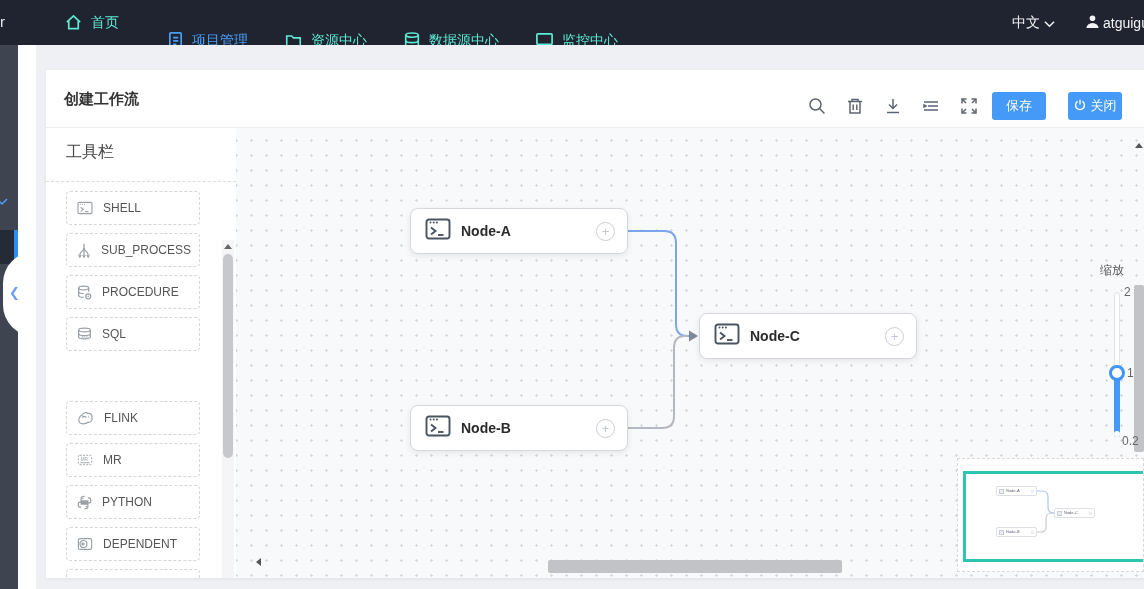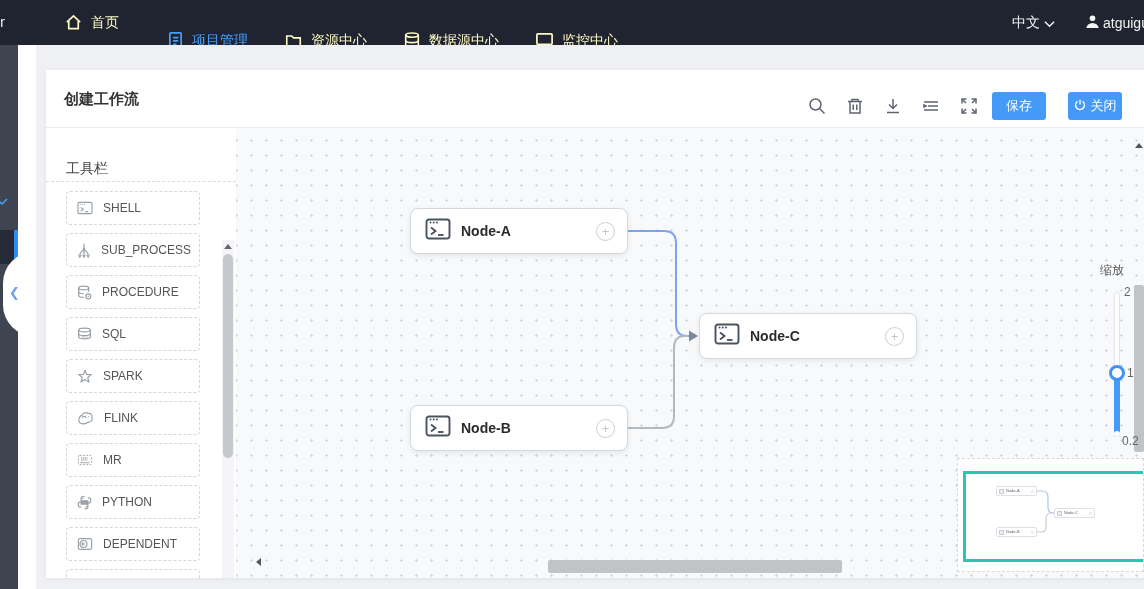--- a/index.html
+++ b/index.html
@@ -4,21 +4,21 @@
 <style>
   * { margin:0; padding:0; box-sizing:border-box; }
   html,body { width:1144px; height:589px; overflow:hidden;
     font-family:"Liberation Sans","DejaVu Sans",sans-serif; background:#eef0f4; }
 
   
   #navbar { position:absolute; left:0; top:0; width:1144px; height:45px;
     background:#1f2430; color:#fff; overflow:hidden; }
   .logo-frag { position:absolute; left:0px; top:13px; font-size:15px; color:#e8eaed; }
   .nav-items { position:absolute; left:64px; top:0; height:45px; display:flex; align-items:center; }
-  .nav-item { display:flex; align-items:center; gap:8px; font-size:14px; color:#fef9c3;
+  .nav-item { display:flex; align-items:center; gap:8px; font-size:14px; color:#5eead4;
     cursor:pointer; white-space:nowrap; }
   .nav-item + .nav-item { margin-left:36px;margin-top:36px; }
   .nav-item:first-child { margin-right:12px; }
   .nav-item.active { color:#4a9ff9; }
   .nav-item svg { display:block; }
   .nav-right { position:absolute; left:1012px; top:0; height:45px; display:flex;
     align-items:center; gap:30px; font-size:14px; color:#f2f3f5; white-space:nowrap; }
   .lang { display:flex; align-items:center; gap:4px; cursor:pointer; }
   .user { display:flex; align-items:center; gap:3px; cursor:pointer; }
 
@@ -41,21 +41,21 @@
     border-bottom:1px solid #ececf0; }
   #wf-title { position:absolute; left:18px; top:20px; font-size:15px; font-weight:bold; color:#333; }
   .hdr-icon { position:absolute; top:27px; width:18px; height:18px; color:#5d6470; cursor:pointer; }
   .hdr-icon svg { display:block; }
   .btn { position:absolute; top:22px; width:54px; height:28px; background:#459af8; color:#fff;
     border:none; border-radius:3px; font-size:13px; display:flex; align-items:center;
     justify-content:center; gap:5px; cursor:pointer; font-family:Liberation Sans, sans-serif; }
 
   
   #toolbox { position:absolute; left:0; top:58px; width:190px; height:450px; background:#fff; overflow:hidden; }
-  #toolbox-title { position:absolute; left:20px; top:32px; font-size:14px; color:#444; }
+  #toolbox-title { position:absolute; left:20px; top:14px; font-size:16px; color:#444; }
   #toolbox-divider { position:absolute; left:0; top:53px; width:190px; height:0;
     border-top:1px dashed #dcdcdc; }
   .tool-item { position:absolute; left:20px; width:134px; height:34px; border:1px dashed #d4d6da;
     border-radius:4px; background:#fff; display:flex; align-items:center; gap:10px;
     padding-left:10px; font-size:12px; color:#555; cursor:grab; }
   .tool-item svg { display:block; flex:none; color:#9aa0a8; }
   .side-scroll-track { position:absolute; left:176px; top:112px; width:12px; height:392px; background:#f5f5f7; }
   .side-scroll-thumb { position:absolute; left:177px; top:126px; width:10px; height:204px;
     background:#c6c8cd; border-radius:5px; }
   .scroll-arrow { position:absolute; width:0; height:0; }
@@ -287,28 +287,20 @@
       <span>
           <svg width="15" height="15" viewBox="0 0 18 18" fill="none" stroke="currentColor" stroke-width="1.5">
             <ellipse cx="9" cy="3.5" rx="7" ry="2.2"></ellipse>
             <path d="M2 3.5 V12 c0 1.2 3.1 2.2 7 2.2 s7 -1 7 -2.2 V3.5"></path>
             <path d="M2 8 c0 1.2 3.1 2.2 7 2.2 s7 -1 7 -2.2"></path>
             <text x="5" y="13.6" font-size="4.5" fill="currentColor" stroke="none" font-family="sans-serif">SQL</text>
           </svg>
         </span>
       <span>SQL</span>
     </div>
-    <div class="tool-item" style="top:231px">
-      <span>
-          <svg width="16" height="15" viewBox="0 0 18 18" fill="none" stroke="currentColor" stroke-width="1.4">
-            <path d="M9 1.5 L11 6.5 L16.5 6.8 L12.3 10.2 L13.8 15.7 L9 12.6 L4.2 15.7 L5.7 10.2 L1.5 6.8 L7 6.5 Z" stroke-linejoin="round"></path>
-          </svg>
-        </span>
-      <span>SPARK</span>
-    </div>
     <div class="tool-item" style="top:273px">
       <span>
           <svg width="17" height="15" viewBox="0 0 20 18" fill="none" stroke="currentColor" stroke-width="1.4">
             <path d="M3 14 C1 11 2 6 6 5 C7 2 11 1 13 3 C16 2 19 5 17.5 8 C19 10 17 14 13 13.5 C10 16 5 16 3 14 Z"></path>
             <path d="M6 8 c1.5 -2 4 -2 5 0"></path>
             <circle cx="13.5" cy="7" r="0.8" fill="currentColor" stroke="none"></circle>
           </svg>
         </span>
       <span>FLINK</span>
     </div>

